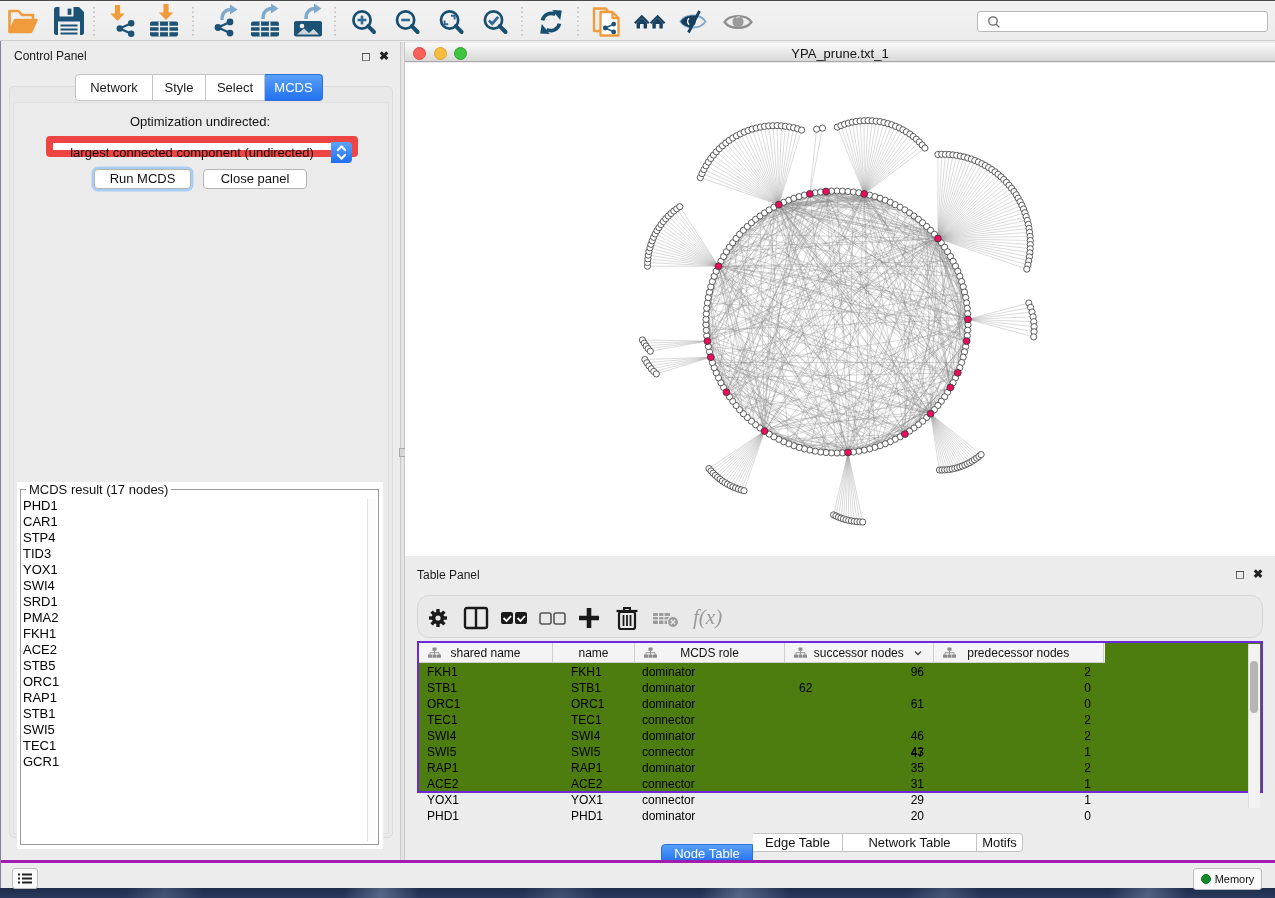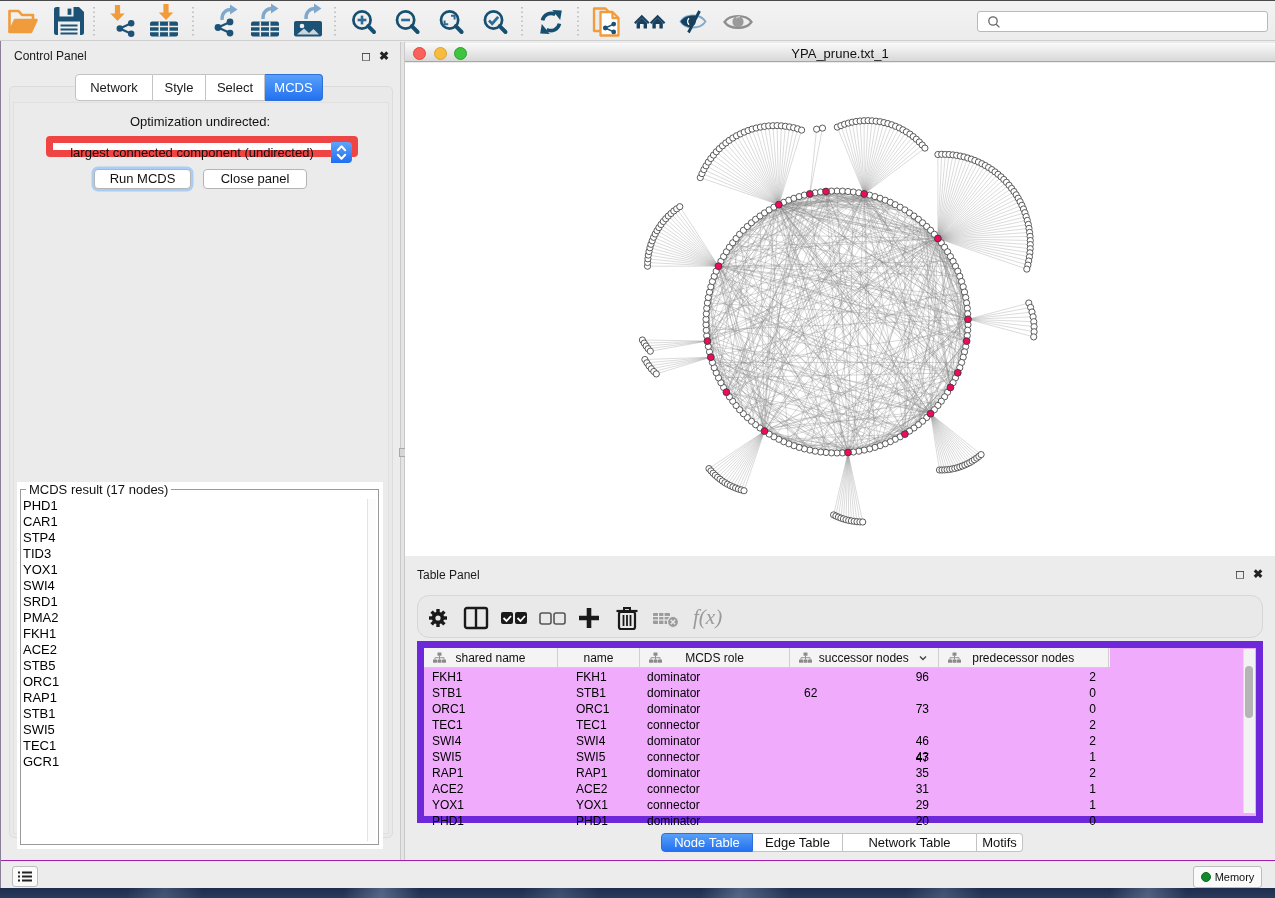--- a/index.html
+++ b/index.html
@@ -55,35 +55,35 @@
 #net-title { position:absolute; left:0; top:1px; width:870px; height:19px;
   background:linear-gradient(#fafafa,#d8d8d8); border-bottom:1px solid #a8a8a8; }
 .light { position:absolute; top:4px; width:13px; height:13px; border-radius:50%; }
 #net-name { position:absolute; left:0; top:3px; width:870px; text-align:center; font-size:13px; color:#111; }
 #canvas { position:absolute; left:0; top:21px; width:870px; height:493px; background:#fff; }
 
 #tp { position:absolute; left:405px; top:556px; width:870px; height:302px; background:#ececec; }
 #tp-title { position:absolute; left:12px; top:12px; font-size:12px; color:#1a1a1a; }
 #tp-toolbar { position:absolute; left:12px; top:39px; width:846px; height:43px;
   background:#e9e9e9; border:1px solid #d6d6d6; border-radius:12px; }
-#tbl { position:absolute; left:12px; top:85px; width:846px; height:182px; background:#f0abfc; border:7px solid #6d28d9; }
+#tbl { position:absolute; left:12px; top:85px; width:846px; height:152px; background:#4d7c0f; border:2px solid #6d28d9; }
 #thead { position:absolute; left:0; top:0; width:686px; height:20px; background:#f4f4f4; border-bottom:1px solid #cfcfcf; font-size:12px; color:#111; }
 .thcol { position:absolute; top:0; height:20px; border-right:1px solid #cfcfcf; display:flex; align-items:center; justify-content:center; }
 .trow { position:absolute; font-size:12px; color:#000; height:16px; line-height:16px; }
 #tbl-scroll { position:absolute; right:1px; top:1px; width:12px; height:164px; background:#f2f2f2; border-left:1px solid #ddd; }
 #tbl-thumb { position:absolute; right:2px; top:17px; width:8px; height:52px; background:#b5b5b5; border-radius:4px; }
 
 #btabs { position:absolute; left:256px; top:277px; height:19px; display:flex; }
 .btab { height:19px; background:#fff; border:1px solid #c3c3c3; border-left:none; font-size:13px; color:#111;
   display:flex; align-items:center; justify-content:center; }
 .btab:first-child { border-left:1px solid #c3c3c3; border-radius:4px 0 0 4px; }
 .btab:last-child { border-radius:0 4px 4px 0; }
-.btab.active { background:linear-gradient(#58a0f8,#2371f1); border-color:#2e6fd8; color:#fff; }
-
-#status { position:absolute; left:0; top:860px; width:1275px; height:28px; background:#ececec; border-top:1px solid #a21caf; }
+.btab.active { background:linear-gradient(#58a0f8,#2371f1); border-color:#2e6fd8; color:#fff;margin-top:11px; }
+
+#status { position:absolute; left:0; top:860px; width:1275px; height:28px; background:#ececec; border-top:3px solid #a21caf; }
 #listbtn { position:absolute; left:12px; top:5px; width:26px; height:21px; background:#fafafa; border:1px solid #bdbdbd; border-radius:3px; }
 #membtn { position:absolute; right:13px; top:5px; width:69px; height:22px; background:#fafafa; border:1px solid #bdbdbd; border-radius:3px;
   font-size:11px; color:#111; line-height:20px; text-align:center; }
 
 .winbtns { position:absolute; font-size:12px; color:#222; }
 </style>
 </head>
 <body>
 <div id="wall"></div>
 <div id="app">
@@ -1379,21 +1379,21 @@
 <div class="trow" style="left:380px;top:21px;width:125px;text-align:right;">96</div>
 <div class="trow" style="left:560px;top:21px;width:112px;text-align:right;">2</div>
 <div class="trow" style="left:8px;top:37px;width:120px;">STB1</div>
 <div class="trow" style="left:152px;top:37px;width:80px;">STB1</div>
 <div class="trow" style="left:223px;top:37px;width:140px;">dominator</div>
 <div class="trow" style="left:380px;top:37px;width:125px;text-align:left;">62</div>
 <div class="trow" style="left:560px;top:37px;width:112px;text-align:right;">0</div>
 <div class="trow" style="left:8px;top:53px;width:120px;">ORC1</div>
 <div class="trow" style="left:152px;top:53px;width:80px;">ORC1</div>
 <div class="trow" style="left:223px;top:53px;width:140px;">dominator</div>
-<div class="trow" style="left:380px;top:53px;width:125px;text-align:right;">73</div>
+<div class="trow" style="left:380px;top:53px;width:125px;text-align:right;">61</div>
 <div class="trow" style="left:560px;top:53px;width:112px;text-align:right;">0</div>
 <div class="trow" style="left:8px;top:69px;width:120px;">TEC1</div>
 <div class="trow" style="left:152px;top:69px;width:80px;">TEC1</div>
 <div class="trow" style="left:223px;top:69px;width:140px;">connector</div>
 <div class="trow" style="left:380px;top:69px;width:125px;text-align:right;margin-top:33px;">47</div>
 <div class="trow" style="left:560px;top:69px;width:112px;text-align:right;">2</div>
 <div class="trow" style="left:8px;top:85px;width:120px;">SWI4</div>
 <div class="trow" style="left:152px;top:85px;width:80px;">SWI4</div>
 <div class="trow" style="left:223px;top:85px;width:140px;">dominator</div>
 <div class="trow" style="left:380px;top:85px;width:125px;text-align:right;">46</div>

